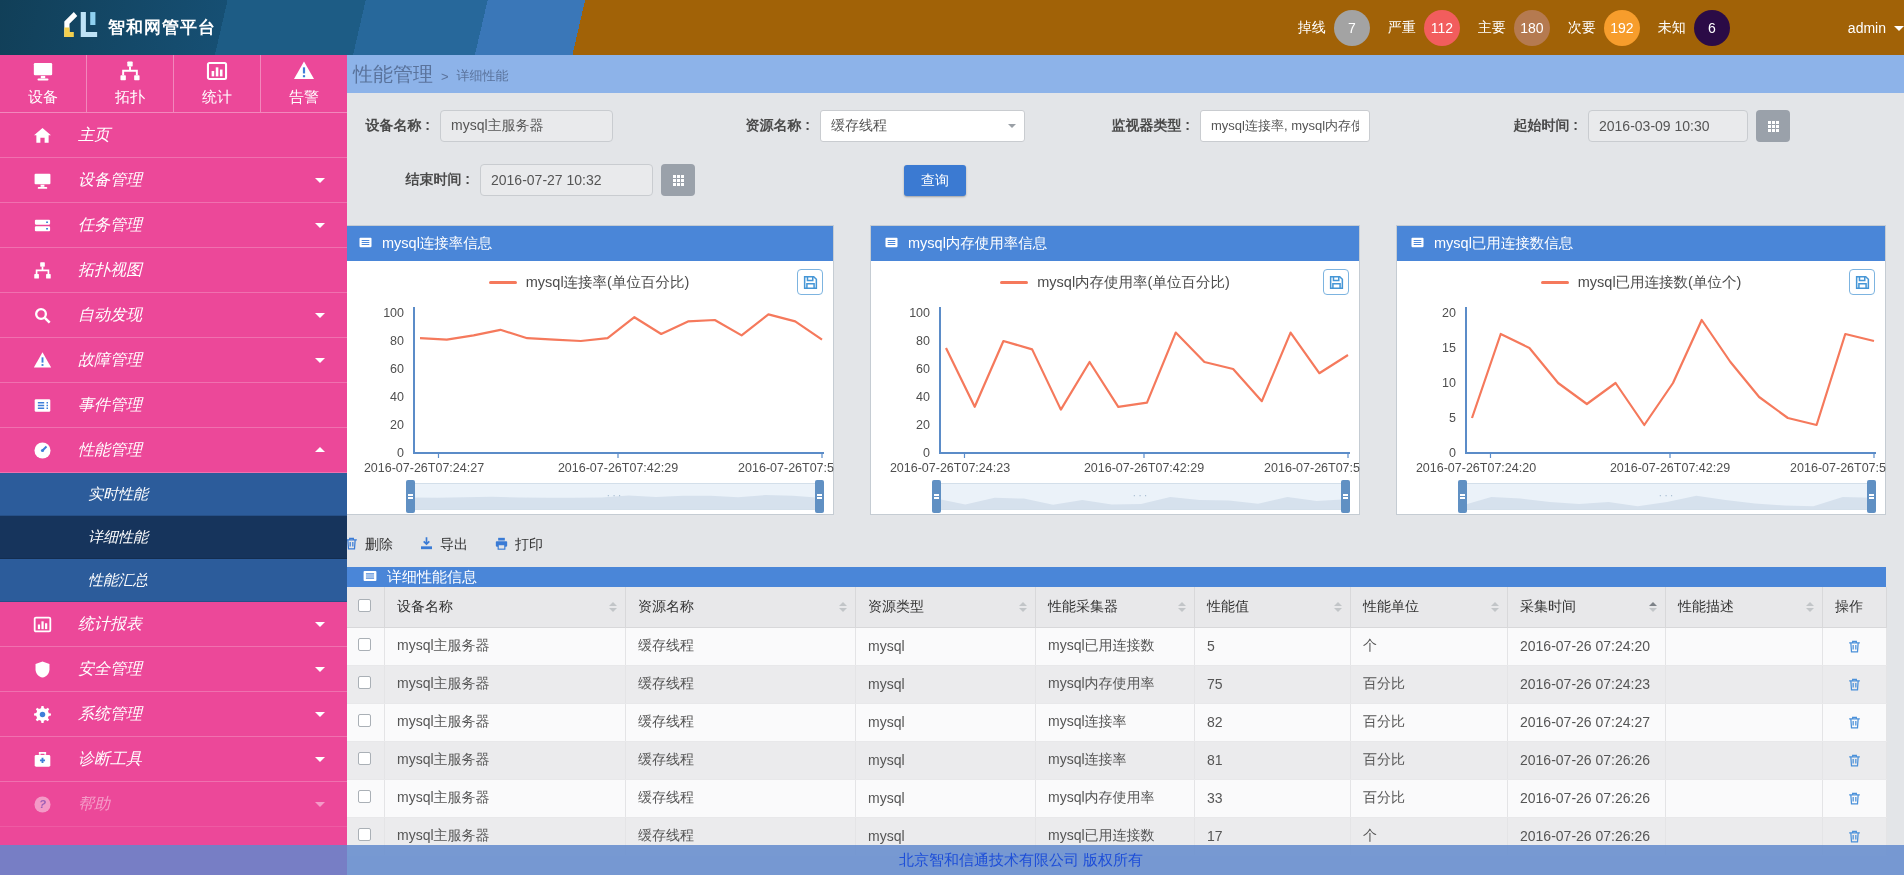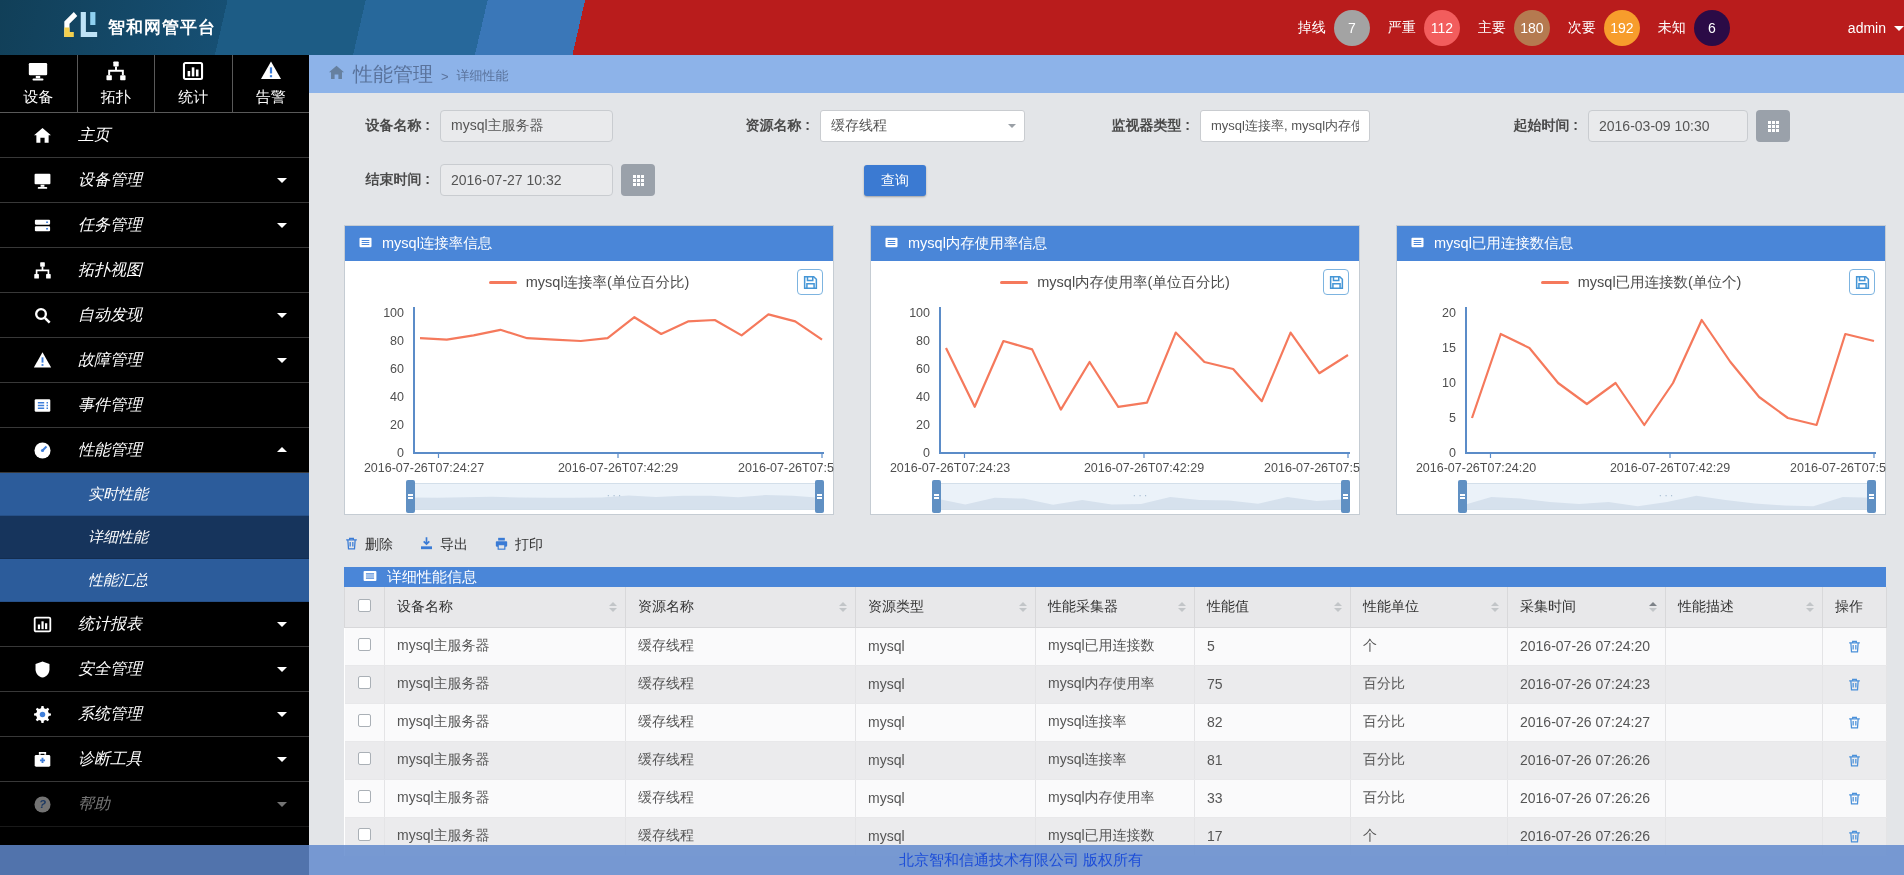--- a/index.html
+++ b/index.html
@@ -1,36 +1,36 @@
 <!DOCTYPE html>
 <html><head>
 <meta charset="utf-8">
 <style>
   * { margin:0; padding:0; box-sizing:border-box; }
   html,body { width:1904px; height:875px; }
   body { position:relative; overflow:hidden; background:#e3e5e8;
          font-family:"Liberation Sans","DejaVu Sans",sans-serif; }
 
   
-  .topbar { position:absolute; top:0; left:0; right:0; height:55px; background:#b91c1c; z-index:30; }
+  .topbar { position:absolute; top:0; left:0; right:0; height:55px; background:#a16207; z-index:30; }
   .topbar-deco { position:absolute; left:0; top:0; height:55px; width:800px;
     background:linear-gradient(103deg,#113f58 0%,#164f73 28%,#1d5c85 28%,#1d5c85 45%,
       #27689b 45%,#27689b 60%,#3a77b8 60%,#3a77b8 72%,rgba(74,129,216,0) 72%); }
   .logo { position:absolute; left:60px; top:0; height:55px; display:flex; align-items:center; gap:10px;
           color:#fff; font-size:17px; font-weight:bold; letter-spacing:1px; }
   .topbar-right { position:absolute; right:0; top:0; height:55px; display:flex; align-items:center; }
   .badges { display:flex; align-items:center; gap:18px; color:#fff; font-size:14px; margin-right:118px; }
   .badge { display:flex; align-items:center; gap:8px; cursor:pointer; }
   .badge .num { min-width:36px; height:36px; border-radius:50%; display:flex; align-items:center;
                 justify-content:center; font-size:14px; color:#fff; padding:0 4px; }
   .user { color:#fff; font-size:14px; display:flex; gap:8px; align-items:center; cursor:pointer; }
   .caret-down { width:0; height:0; border:5px solid transparent; border-top-color:#fff; margin-top:6px; }
 
   
-  .sidebar { position:absolute; top:55px; left:0; bottom:0; width:309px; background:#000000; z-index:10; }
+  .sidebar { position:absolute; top:55px; left:0; bottom:0; width:347px; background:#ec4899; z-index:10; }
   .quick-tabs { display:flex; height:58px; border-bottom:1px solid rgba(255,255,255,.35); }
   .qt { flex:1; display:flex; flex-direction:column; align-items:center; justify-content:center; gap:3px;
         color:#fff; font-size:15px; border-right:1px solid rgba(255,255,255,.35); cursor:pointer; }
   .qt:last-child { border-right:none; }
   .mi { height:45px; display:flex; align-items:center; padding:0 22px 0 30px; color:#fff; font-size:16px;
         border-bottom:1px solid rgba(255,255,255,.22); cursor:pointer;font-style:italic; }
   .mi .ic { width:24px; display:flex; justify-content:center; margin-right:24px; }
   .chev { margin-left:auto; width:0; height:0; border:5px solid transparent; }
   .chev.down { border-top-color:#fff; margin-top:6px; }
   .chev.up   { border-bottom-color:#fff; margin-bottom:6px; }
@@ -40,21 +40,21 @@
   .mi.dim { opacity:.45; }
 
   
   .main { position:absolute; left:308px; top:55px; right:0; bottom:0; background:#e3e5e8; overflow:hidden; }
   .breadcrumb { height:38px; background:#8db3e9; display:flex; align-items:center; padding-left:20px;
                 gap:8px; color:#5a739c; }
   .bc-main { font-size:20px; } .bc-sep,.bc-sub { font-size:13px; margin-top:4px; }
 
   .filters { position:relative; height:132px; }
   .frow { position:absolute; left:0; right:0; height:32px; }
-  .frow.r1 { top:17px; } .frow.r2 { top:71px; }
+  .frow.r1 { top:17px; } .frow.r2 { top:71px;margin-left:40px; }
   .fgroup { position:absolute; display:flex; align-items:center; height:32px; }
   .flabel { width:112px; text-align:right; padding-right:10px; font-size:14px; color:#4a4a4a; font-weight:bold; white-space:nowrap; }
   .finput { height:32px; border:1px solid #c9ccd0; border-radius:4px; background:#e9eaec; color:#555;
             font-size:14px; padding:0 10px; outline:none; }
   .finput.white { background:#fff; border-radius:3px; font-size:13px; }
   .fselect { width:205px; height:32px; background:#fff; border:1px solid #c9ccd0; border-radius:3px;
              display:flex; align-items:center; padding:0 22px 0 10px; font-size:14px; color:#555;
              position:relative; cursor:pointer; }
   .fselect .sc { position:absolute; right:8px; top:13px; width:0; height:0;
                  border:4px solid transparent; border-top-color:#9aa0a6; }

